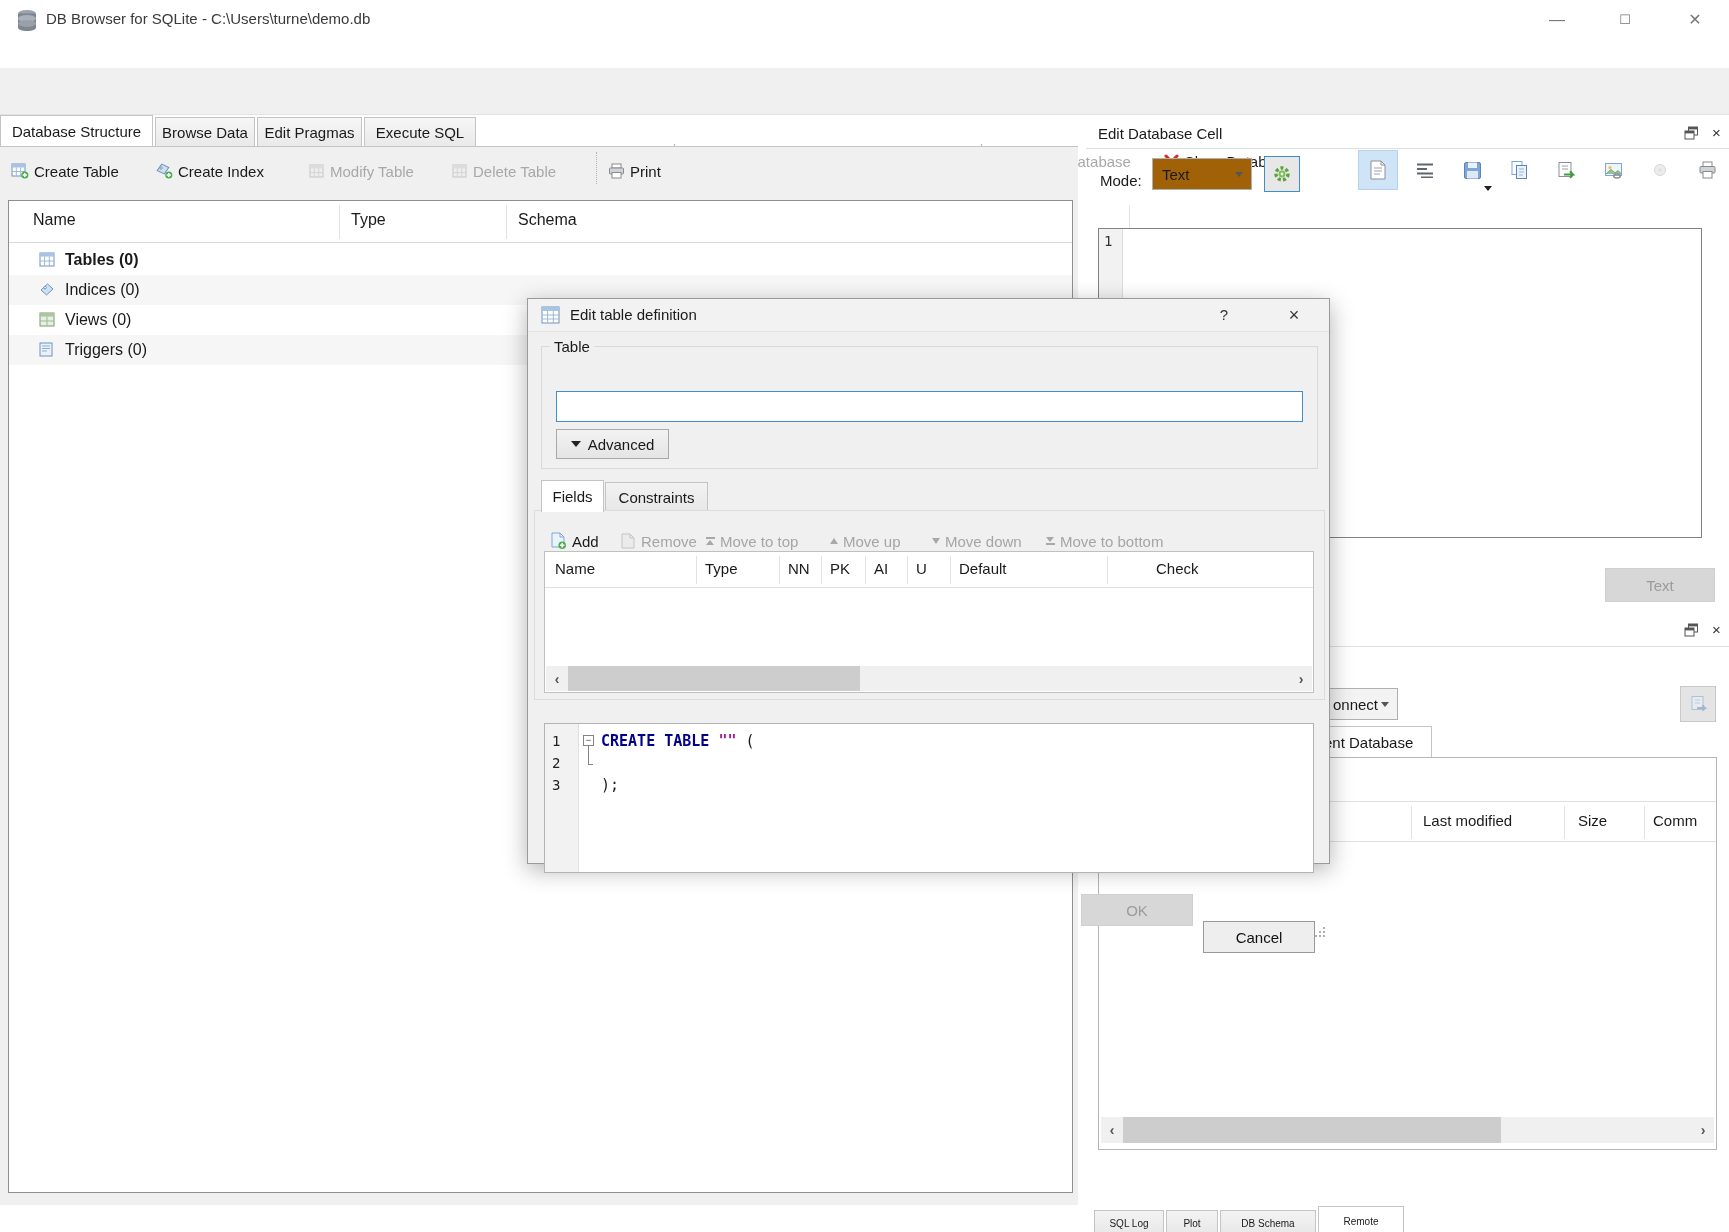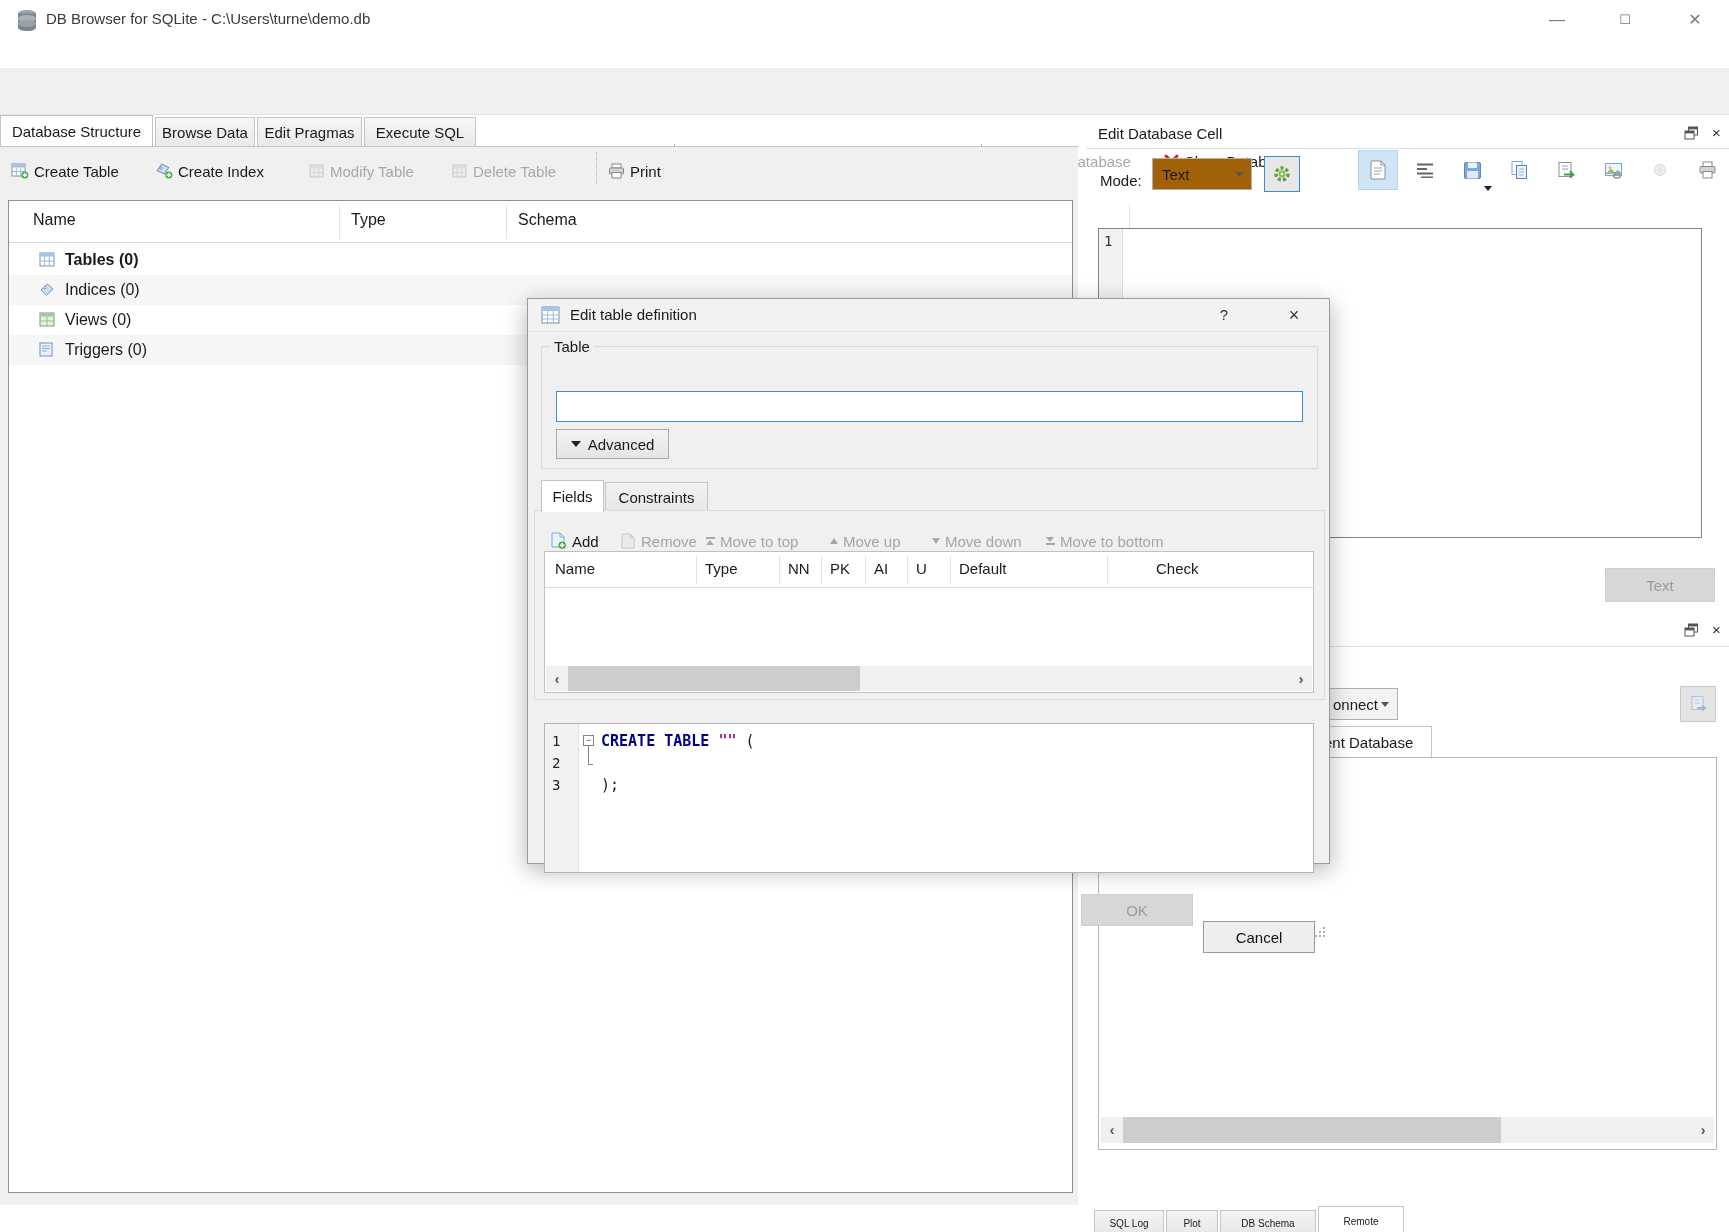--- a/index.html
+++ b/index.html
@@ -431,20 +431,28 @@
         <path d="M5 5h5M5 8h5" stroke="#9ab5d6"></path>
         <path d="M7 13h8l-2.6-2.6M15 13l-2.6 2.6" stroke="#6f8fc0" stroke-width="1.8" fill="none"></path>
       </svg>
   </div>
 
   <div class="abs" style="left:1298px; top:726px; width:134px; height:31px; background:#fff; border:1px solid #c4c4c4; border-bottom:none; display:flex; align-items:center; padding-left:20px; font-size:15px;">
     <span>rent Database</span>
   </div>
 
   <div class="abs" style="left:1098px; top:757px; width:619px; height:393px; background:#fff; border:1px solid #b5b5b5; overflow:hidden;">
+    <div style="position:absolute; left:0; top:43px; width:100%; height:41px; border-top:1px solid #e0e0e0; border-bottom:1px solid #e0e0e0;">
+      <span style="position:absolute; left:324px; top:10px;">Last modified</span>
+      <span style="position:absolute; left:479px; top:10px;">Size</span>
+      <span style="position:absolute; left:554px; top:10px;">Comm</span>
+      <span style="position:absolute; left:312px; top:4px; width:1px; height:33px; background:#e3e3e3;"></span>
+      <span style="position:absolute; left:465px; top:4px; width:1px; height:33px; background:#e3e3e3;"></span>
+      <span style="position:absolute; left:545px; top:4px; width:1px; height:33px; background:#e3e3e3;"></span>
+    </div>
     <div class="scrollbar-h" style="left:2px; bottom:6px; width:613px; height:26px;">
       <span class="sb-arrow">‹</span>
       <span class="sb-thumb" style="width:378px;"></span>
       <span style="flex:1;"></span>
       <span class="sb-arrow">›</span>
     </div>
   </div>
 
   <div class="abs btab" style="left:1094px; top:1177px; width:70px;">
     <span>SQL Log</span>

